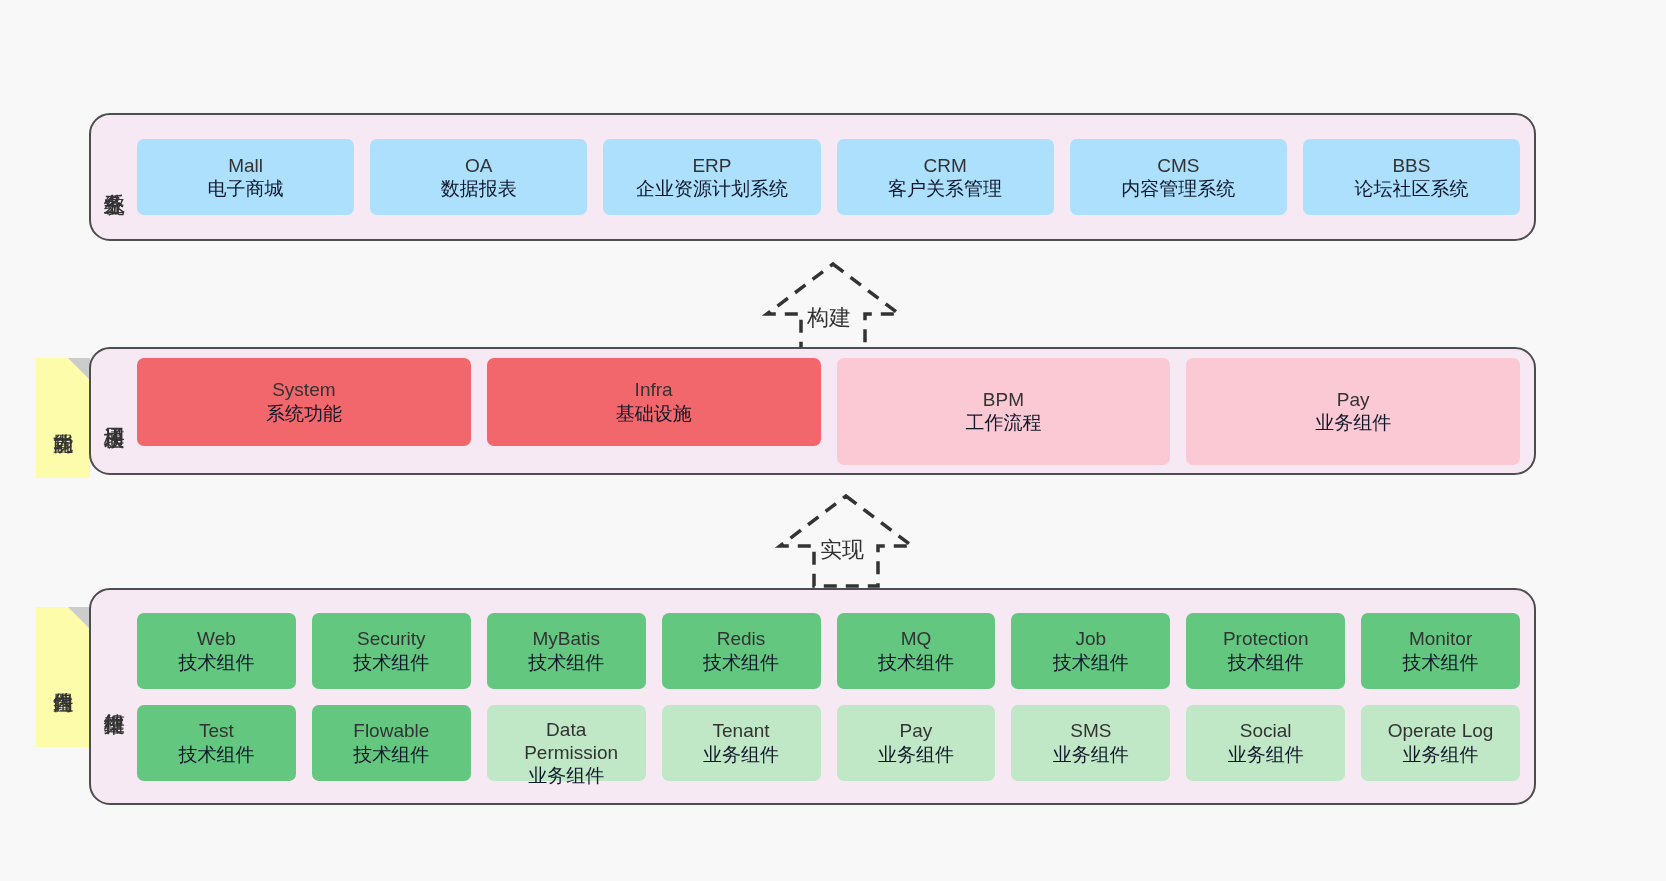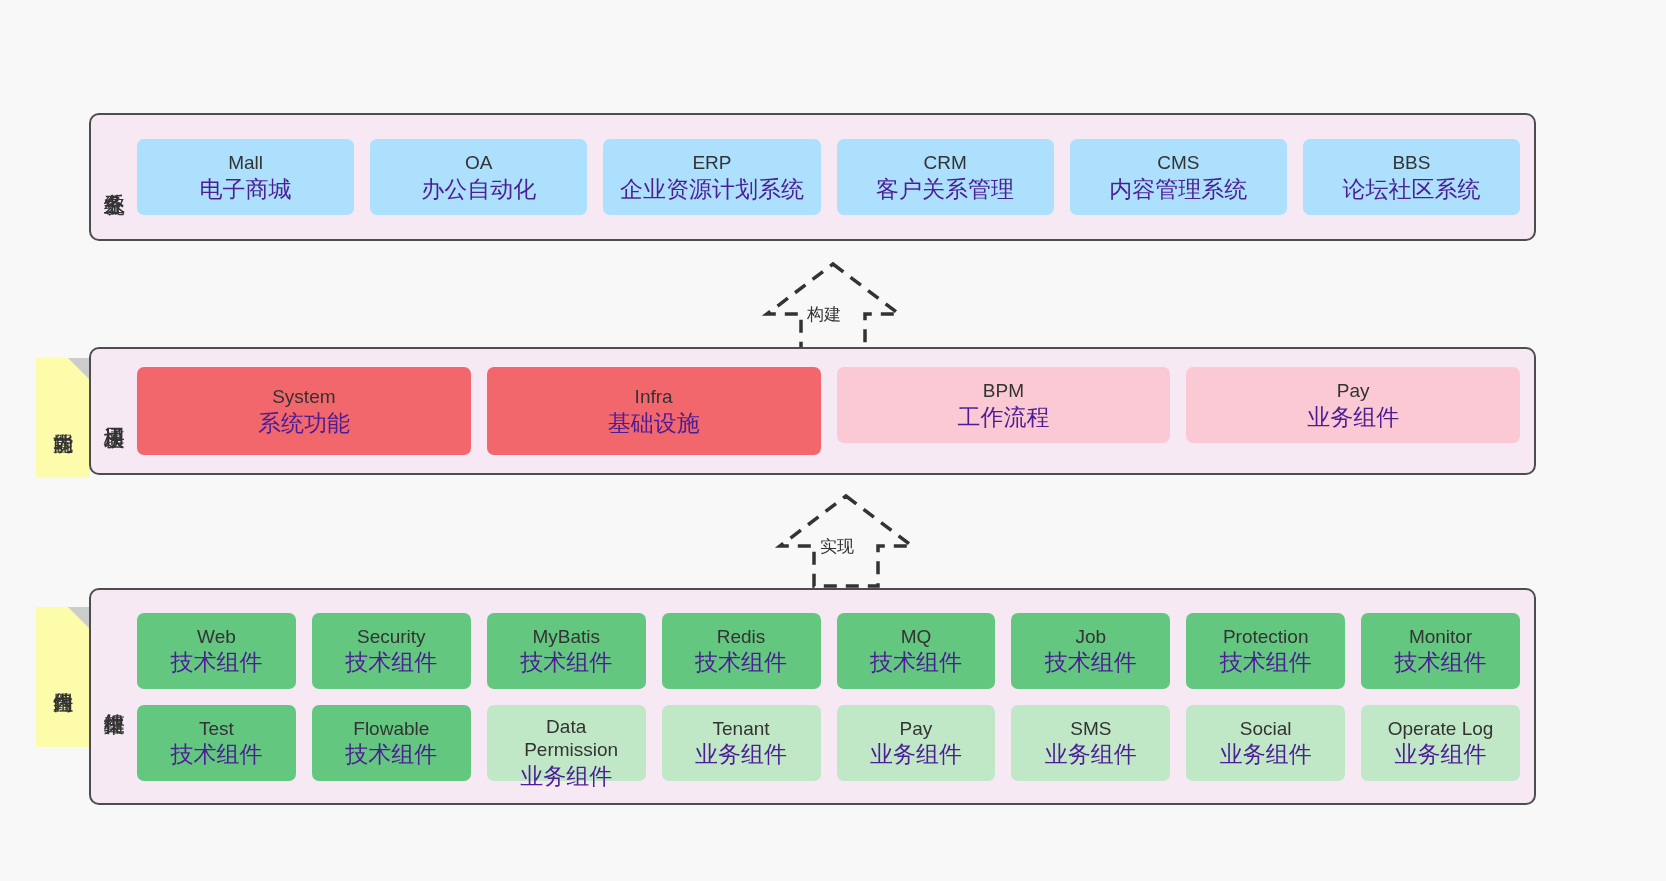--- a/index.html
+++ b/index.html
@@ -11,21 +11,21 @@
     color: #333333;
     overflow: hidden;
   }
   #canvas { position: relative; width: 1666px; height: 881px; background: #f8f8f8; }
 
   
   .layer {
     position: absolute;
     background: #f7e9f4;
     border: 2px solid #4d4d4d;
-    border-radius: 10px;
+    border-radius: 21px;
     display: flex;
     align-items: stretch;
   }
   .layer-title {
     flex: 0 0 auto;
     width: 46px;
     display: flex;
     align-items: center;
     justify-content: center;
     font-size: 21px;
@@ -58,25 +58,25 @@
     border-radius: 7px;
     display: flex;
     flex-direction: column;
     align-items: center;
     justify-content: center;
     text-align: center;
     line-height: 1.22;
     padding: 6px 4px;
   }
   .card .en { font-size: 19px; color: #333333; }
-  .card .cn { font-size: 23px; color: #4c1d95; }
+  .card .cn { font-size: 19px; color: #0f172a; }
 
   .card.blue      { background: #ace0fd; height: 76px; }
   .card.red       { background: #f2676c; height: 88px; }
-  .card.pink      { background: #fbc9d4; height: 76px; }
+  .card.pink      { background: #fbc9d4; height: 107px; }
   .card.green     { background: #63c780; height: 76px; }
   .card.lightgreen{ background: #c0e8c7; height: 76px; }
 
   
   .note {
     position: absolute;
     width: 54px;
     background: #fdfcab;
     display: flex;
     align-items: center;
@@ -95,42 +95,42 @@
     width: 0; height: 0;
     border-left: 22px solid transparent;
     border-top: 22px solid #cccccc;
   }
 
   
   .arrow { position: absolute; }
   .arrow svg { display: block; overflow: visible; }
   .arrow-label {
     position: absolute;
-    font-size: 17px;
+    font-size: 22px;
     color: #333333;
     background: transparent;
     white-space: nowrap;
   }
 </style>
 </head>
 <body>
 
 <div id="canvas">
 
   <div class="layer" style="left:89px; top:113px; width:1447px; height:128px;">
     <div class="layer-title">业务系统</div>
     <div class="layer-body">
       <div class="row">
         <div class="card blue">
           <span class="en">Mall</span>
           <span class="cn">电子商城</span>
         </div>
         <div class="card blue">
           <span class="en">OA</span>
-          <span class="cn">办公自动化</span>
+          <span class="cn">数据报表</span>
         </div>
         <div class="card blue">
           <span class="en">ERP</span>
           <span class="cn">企业资源计划系统</span>
         </div>
         <div class="card blue">
           <span class="en">CRM</span>
           <span class="cn">客户关系管理</span>
         </div>
         <div class="card blue">

